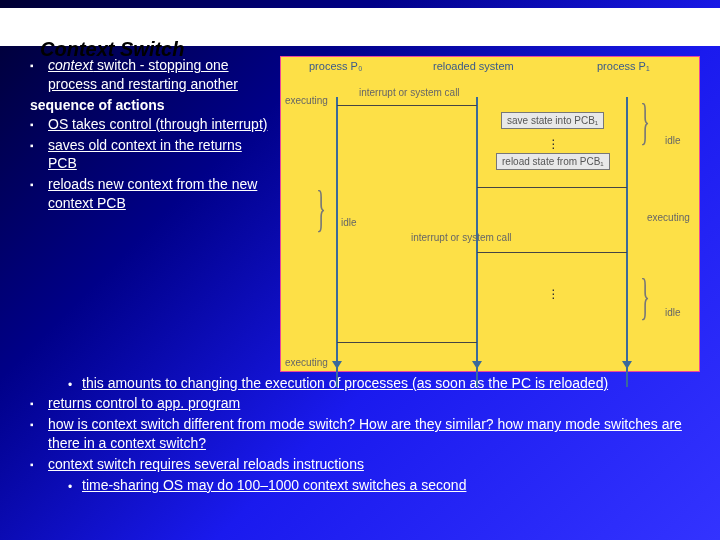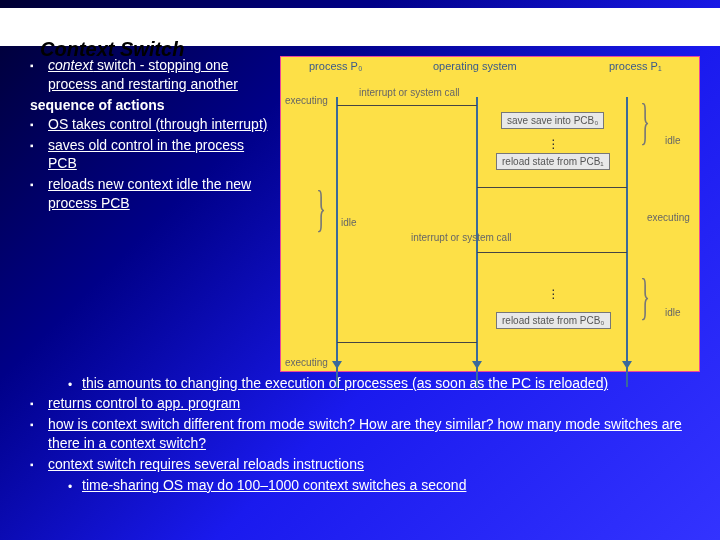--- a/index.html
+++ b/index.html
@@ -139,54 +139,53 @@
         <div class="bmark">▪</div>
         <div class="bt"><span class="em">context</span><span> switch - stopping one process and restarting another</span></div>
       </div>
       <div class="seq">sequence of actions</div>
       <div class="bullet-row">
         <div class="bmark">▪</div>
         <div class="bt">OS takes control (through interrupt)</div>
       </div>
       <div class="bullet-row">
         <div class="bmark">▪</div>
-        <div class="bt">saves old control in the process PCB</div>
-      </div>
-      <div class="bullet-row">
-        <div class="bmark">▪</div>
-        <div class="bt">reloads new context idle the new process PCB</div>
+        <div class="bt">saves old context in the returns PCB</div>
+      </div>
+      <div class="bullet-row">
+        <div class="bmark">▪</div>
+        <div class="bt">reloads new context from the new context PCB</div>
       </div>
     </div>
 
     <div class="diagram">
       <div class="dhdr" style="left:28px">process P₀</div>
-      <div class="dhdr" style="left:152px">operating system</div>
-      <div class="dhdr" style="left:328px">process P₁</div>
+      <div class="dhdr" style="left:152px">reloaded system</div>
+      <div class="dhdr" style="left:316px">process P₁</div>
 
       <div class="col-line p0"></div>
       <div class="col-line os"></div>
       <div class="col-line p1"></div>
       <div class="arrow-down a0"></div>
       <div class="arrow-down a1"></div>
       <div class="arrow-down a2"></div>
 
       <div class="label" style="left:78px; top:30px">interrupt or system call</div>
       <div class="hline" style="left:56px; top:48px; width:140px;"></div>
 
-      <div class="box" style="left:220px; top:55px">save save into PCB₀</div>
+      <div class="box" style="left:220px; top:55px">save state into PCB₁</div>
       <div class="vdots" style="left:270px; top:80px">·<br>·<br>·</div>
       <div class="box" style="left:215px; top:96px">reload state from PCB₁</div>
 
       <div class="hline" style="left:196px; top:130px; width:150px;"></div>
 
       <div class="label" style="left:130px; top:175px">interrupt or system call</div>
       <div class="hline" style="left:196px; top:195px; width:150px;"></div>
 
       <div class="vdots" style="left:270px; top:230px">·<br>·<br>·</div>
-      <div class="box" style="left:215px; top:255px">reload state from PCB₀</div>
 
       <div class="hline" style="left:56px; top:285px; width:140px;"></div>
 
       <div class="label" style="left:4px; top:38px">executing</div>
       <div class="brace" style="left:28px; top:122px">}</div>
       <div class="label" style="left:60px; top:160px">idle</div>
       <div class="label" style="left:4px; top:300px">executing</div>
 
       <div class="brace" style="left:352px; top:35px">}</div>
       <div class="label" style="left:384px; top:78px">idle</div>

